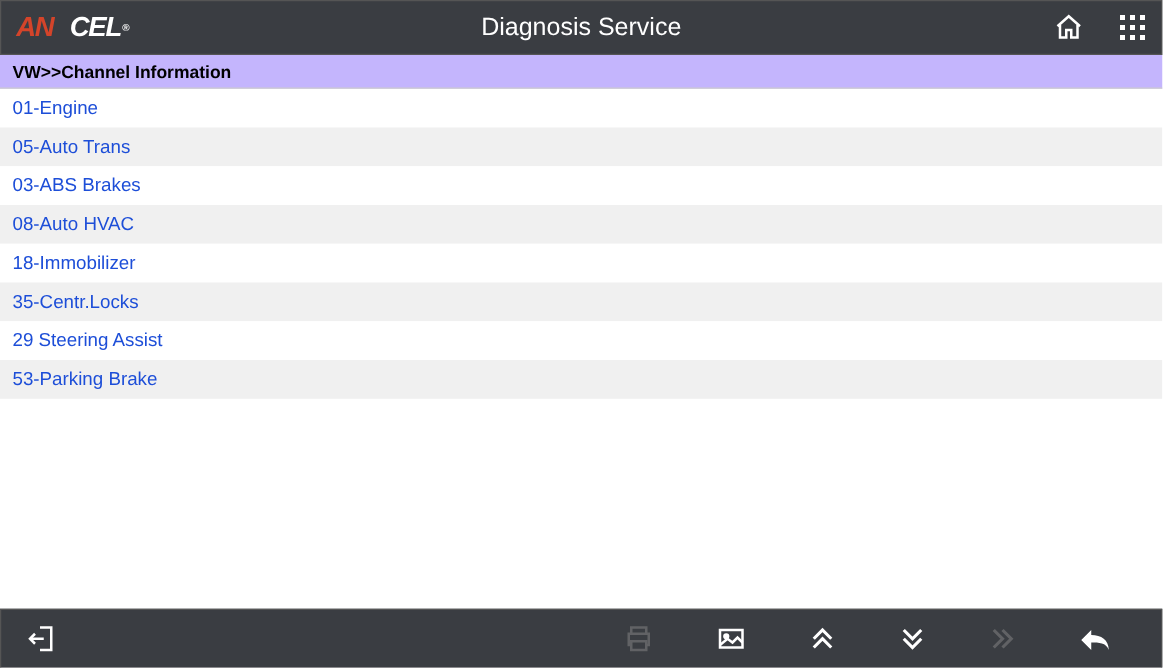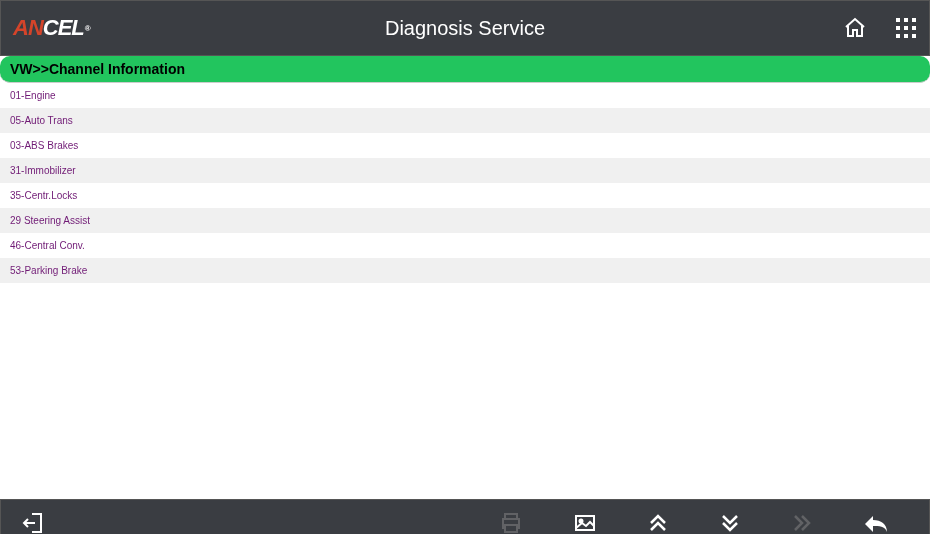--- a/index.html
+++ b/index.html
@@ -9,40 +9,41 @@
     }
     body {
       font-family: Arial, sans-serif;
       background: #fff;
       width: 930px;
       height: 534px;
       overflow: hidden;
     }
     .header {
       background: #3a3d42;
-      height: 56px;
+      height: 44px;
       display: flex;
       align-items: center;
       padding: 5px 12px;
       position: relative;
       border: 1px solid #555;
     }
     .logo {
       display: flex;
       align-items: center;
       font-weight: bold;
       font-size: 22px;
       font-style: italic;
       letter-spacing: -1px;
     }
     .logo .red {
       color: #d4442a;
     }
     .logo .white {
       color: #fff;
+      margin-left: 13px;
     }
     .logo .tm {
       color: #fff;
       font-size: 8px;
       vertical-align: top;
       margin-left: 1px;
       font-style: normal;
     }
     .header-title {
       position: absolute;
@@ -59,36 +60,35 @@
       align-items: center;
     }
     .icon-btn {
       color: #fff;
       cursor: pointer;
       display: flex;
       align-items: center;
       justify-content: center;
     }
     .breadcrumb {
-      background: #22c55e;
+      background: #c4b5fd;
       padding: 5px 10px;
       font-size: 14px;
       font-weight: bold;
       color: #000;
       border-bottom: 1px solid #ccc;
-      border-radius: 10px;
     }
     .list-container {
       height: 416px;
       overflow-y: auto;
     }
     .list-item {
       padding: 7px 10px;
-      font-size: 10px;
-      color: #701a75;
+      font-size: 15px;
+      color: #1d4ed8;
       cursor: pointer;
     }
     .list-item:nth-child(odd) {
       background: #fff;
     }
     .list-item:nth-child(even) {
       background: #f0f0f0;
     }
     .footer {
       background: #3a3d42;
@@ -154,24 +154,24 @@
     </div>
   </div>
 </div>
 
 <div class="breadcrumb">VW&gt;&gt;Channel Information</div>
 
 <div class="list-container">
 <div class="list-item">01-Engine</div>
     <div class="list-item">05-Auto Trans</div>
     <div class="list-item">03-ABS Brakes</div>
-    <div class="list-item">31-Immobilizer</div>
+    <div class="list-item">08-Auto HVAC</div>
+    <div class="list-item">18-Immobilizer</div>
     <div class="list-item">35-Centr.Locks</div>
     <div class="list-item">29 Steering Assist</div>
-    <div class="list-item">46-Central Conv.</div>
     <div class="list-item">53-Parking Brake</div>
   </div>
 
 <div class="footer">
   <div class="footer-left">
     <div class="footer-icon">
       <svg width="26" height="26" viewBox="0 0 26 26" fill="none" stroke="#fff" stroke-width="2">
         <path d="M11 4 L20 4 L20 22 L11 22"></path>
         <path d="M14 13 L3 13"></path>
         <path d="M7 9 L3 13 L7 17"></path>

